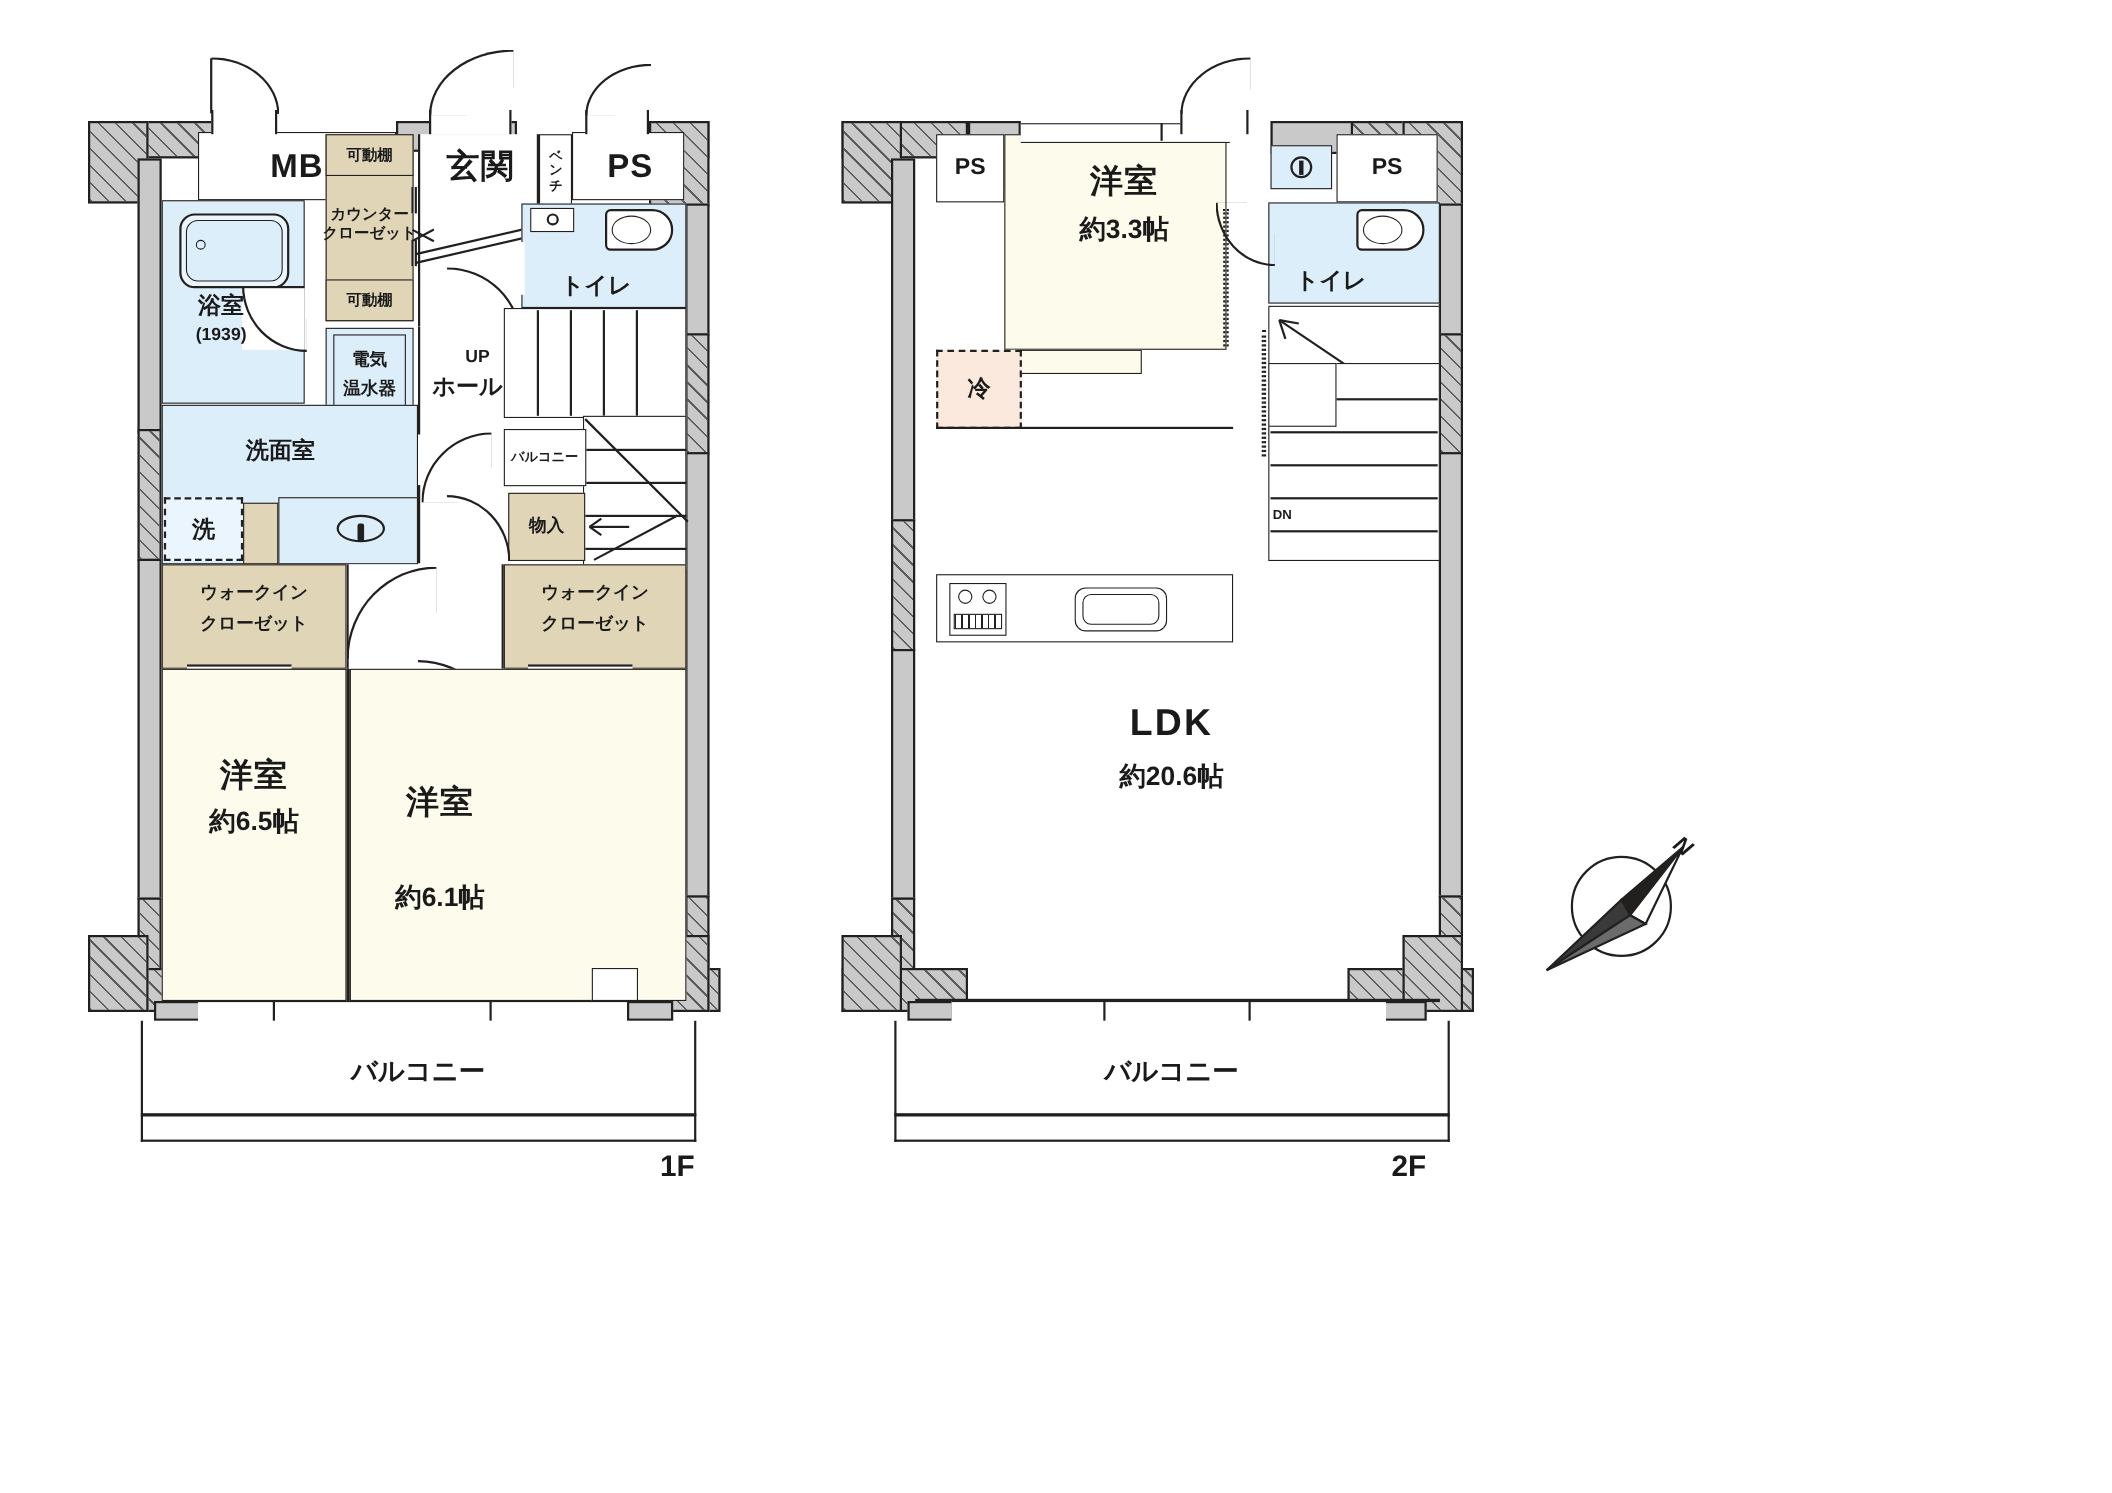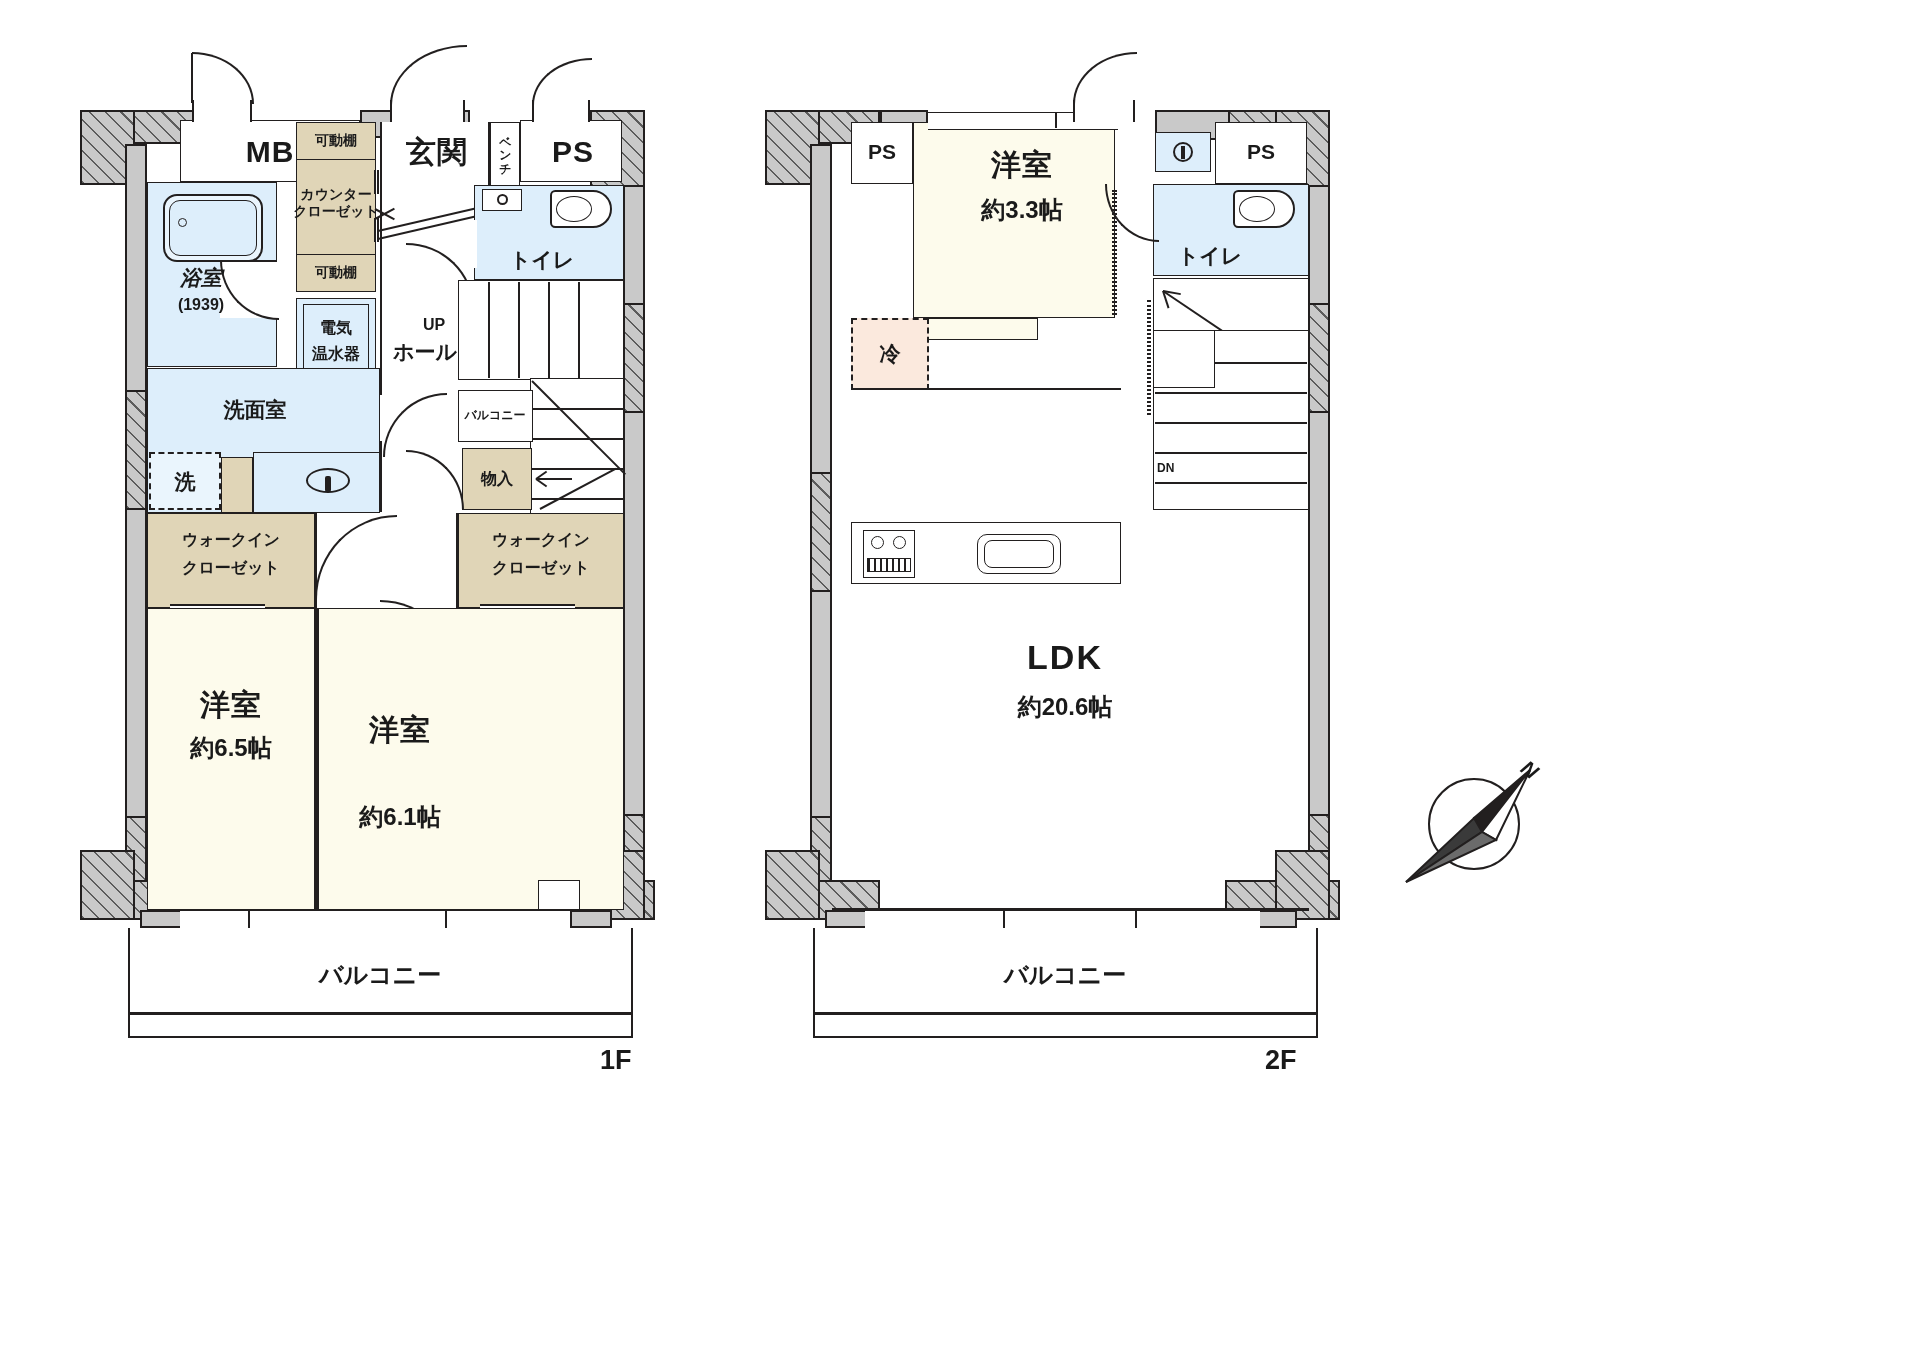--- a/index.html
+++ b/index.html
@@ -98,21 +98,21 @@
   <div class="leafln" style="left:122px;top:-38px;width:50px;transform:rotate(90deg);"></div>
 
   <div class="abs f-wet thin" style="left:77px;top:92px;width:130px;height:185px;"></div>
 
   <div class="abs" style="left:93px;top:104px;width:100px;height:68px;border:2px solid #221f1f;border-radius:14px;background:#eaf5fd;"></div>
   <div class="abs" style="left:99px;top:110px;width:88px;height:56px;border:1.6px solid #221f1f;border-radius:11px;background:#ddeefb;"></div>
   <div class="abs" style="left:108px;top:128px;width:9px;height:9px;border:1.6px solid #221f1f;border-radius:50%;"></div>
 
   <div class="abs f-white" style="left:150px;top:170px;width:57px;height:58px;border-top:2px solid #221f1f;"></div>
   <div class="arc bl" style="left:150px;top:170px;width:57px;height:58px;"></div>
-  <div class="lbl c med" style="left:131px;top:188px;font-style:italic;">浴室</div>
+  <div class="lbl c med" style="left:131px;top:188px;">浴室</div>
   <div class="lbl c sm" style="left:131px;top:215px;">(1939)</div>
 
   <div class="abs f-closet thin" style="left:226px;top:32px;width:80px;height:170px;"></div>
   <div class="abs f-closet thin" style="left:226px;top:32px;width:80px;height:38px;"></div>
   <div class="abs f-closet thin" style="left:226px;top:164px;width:80px;height:38px;"></div>
   <div class="lbl c xs" style="left:266px;top:51px;">可動棚</div>
   <div class="lbl c xs" style="left:266px;top:105px;">カウンター</div>
   <div class="lbl c xs" style="left:266px;top:122px;">クローゼット</div>
   <div class="lbl c xs" style="left:266px;top:183px;">可動棚</div>
 

